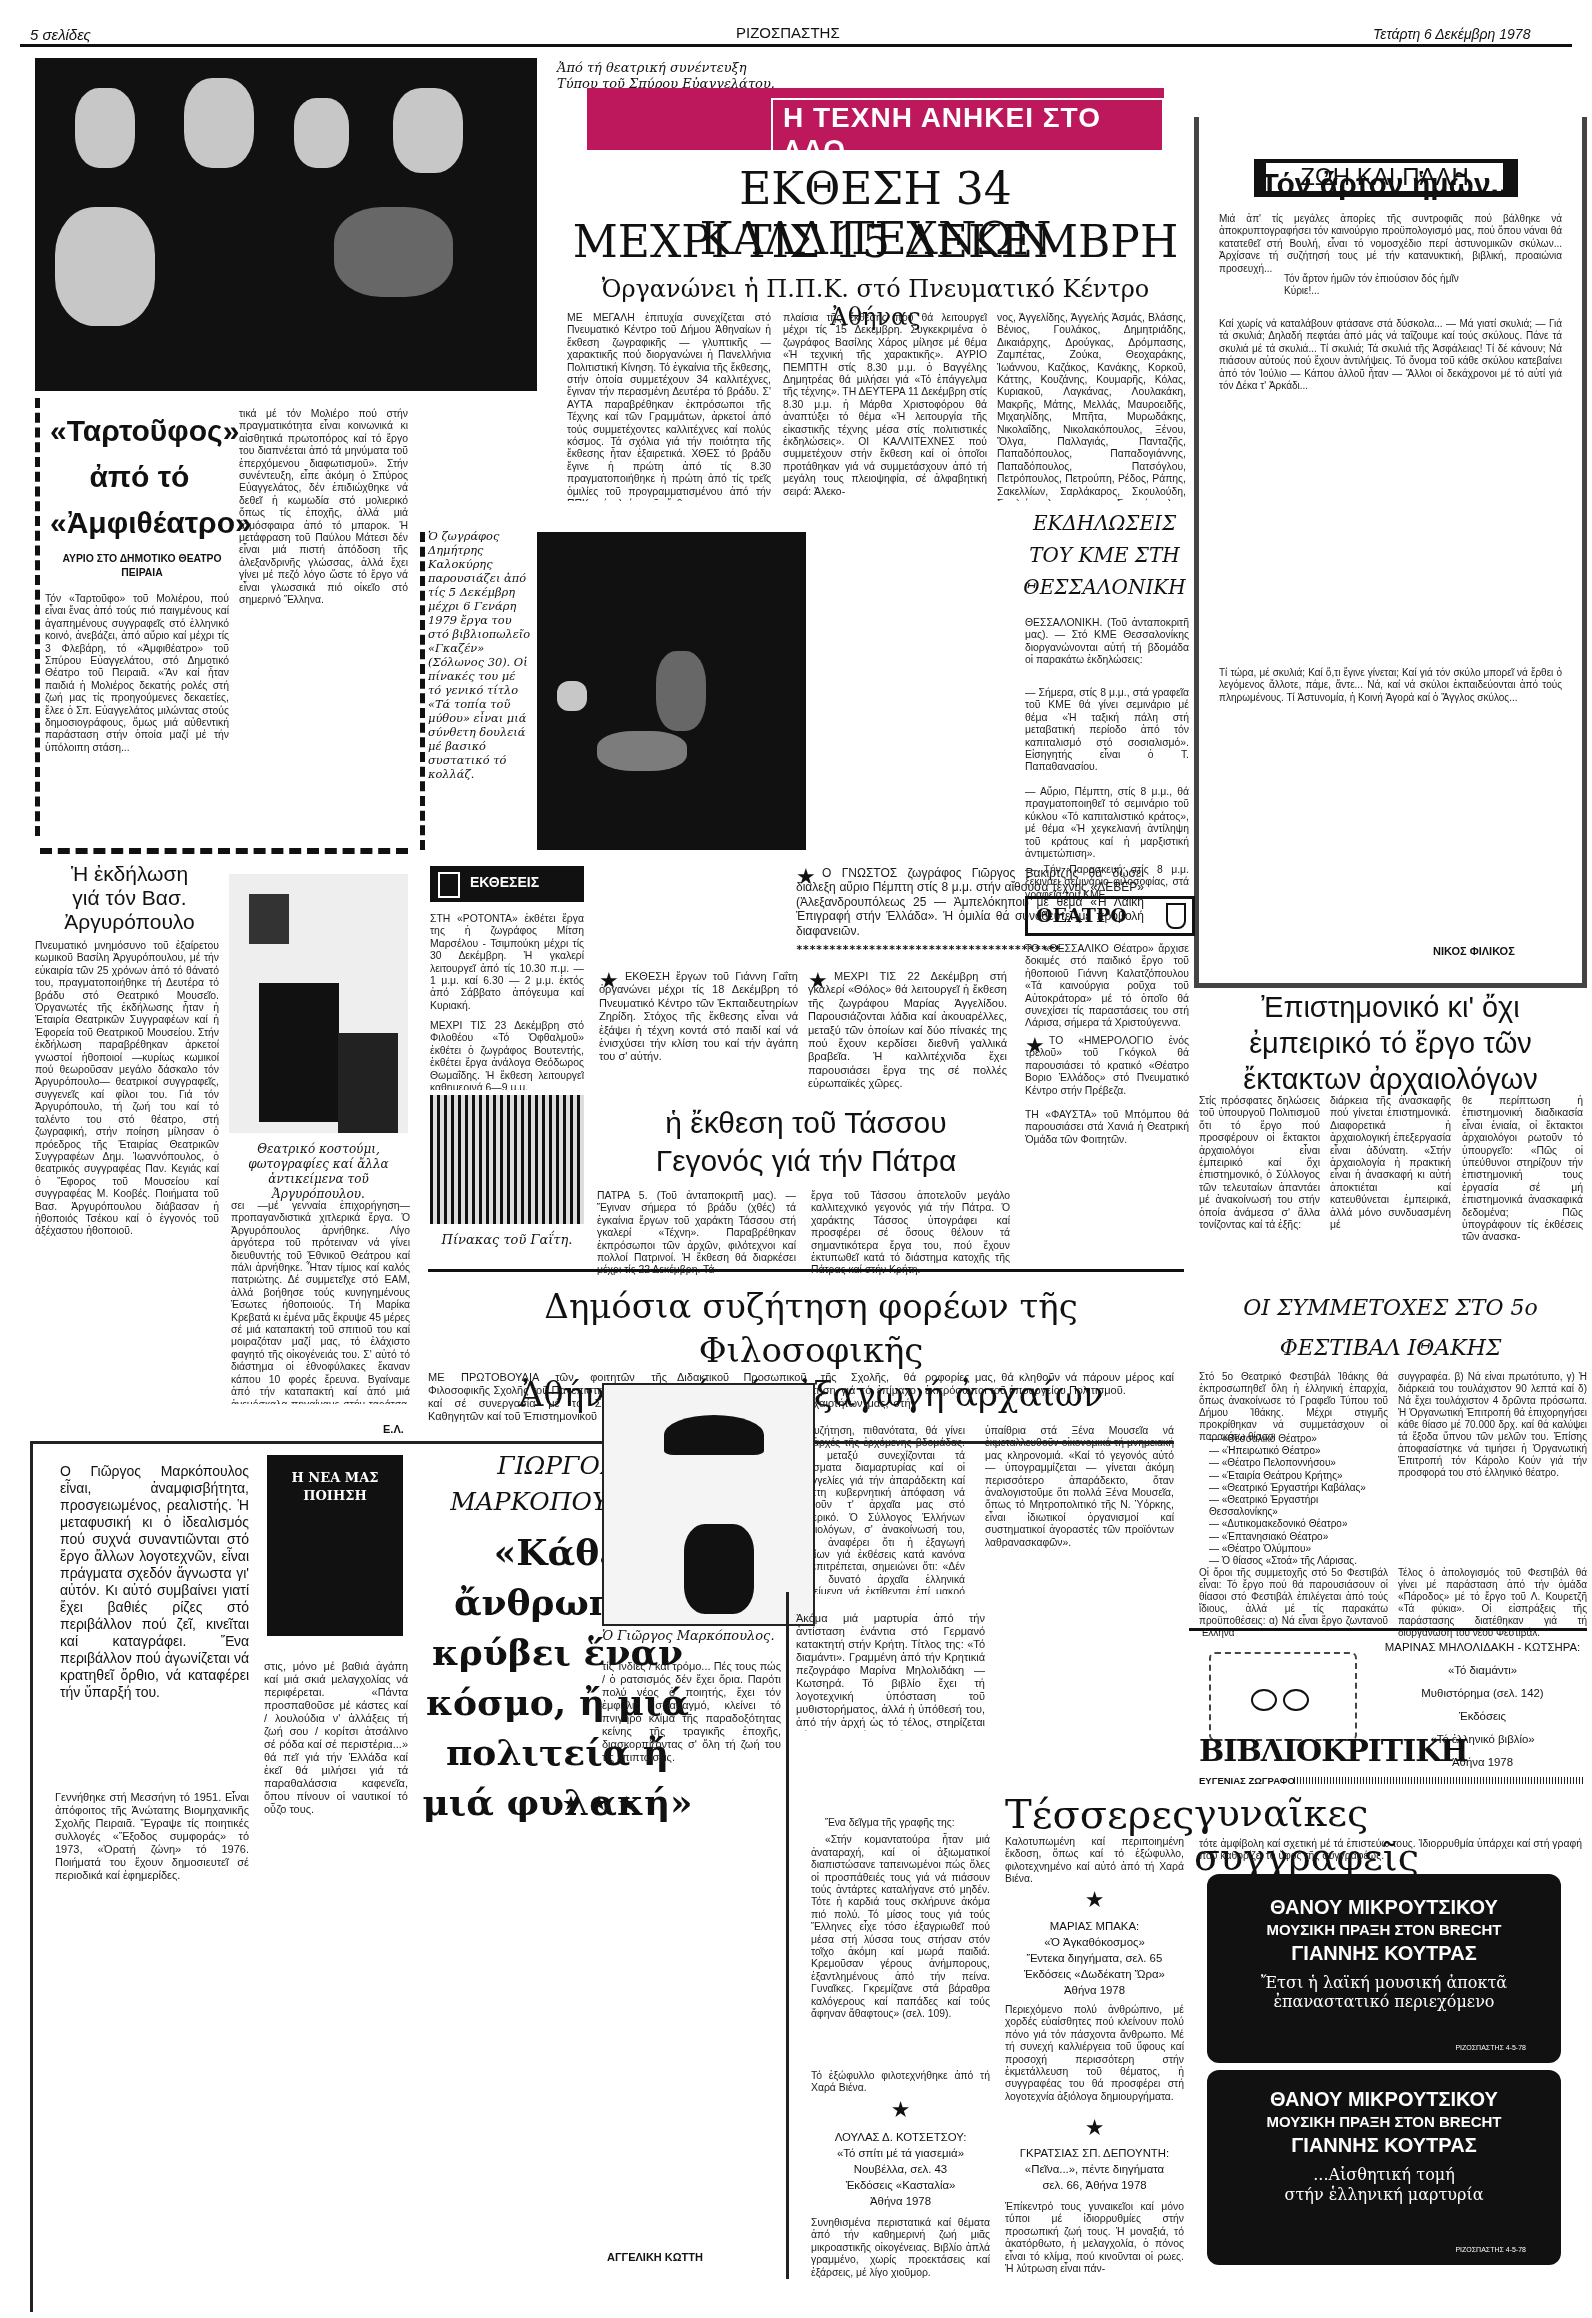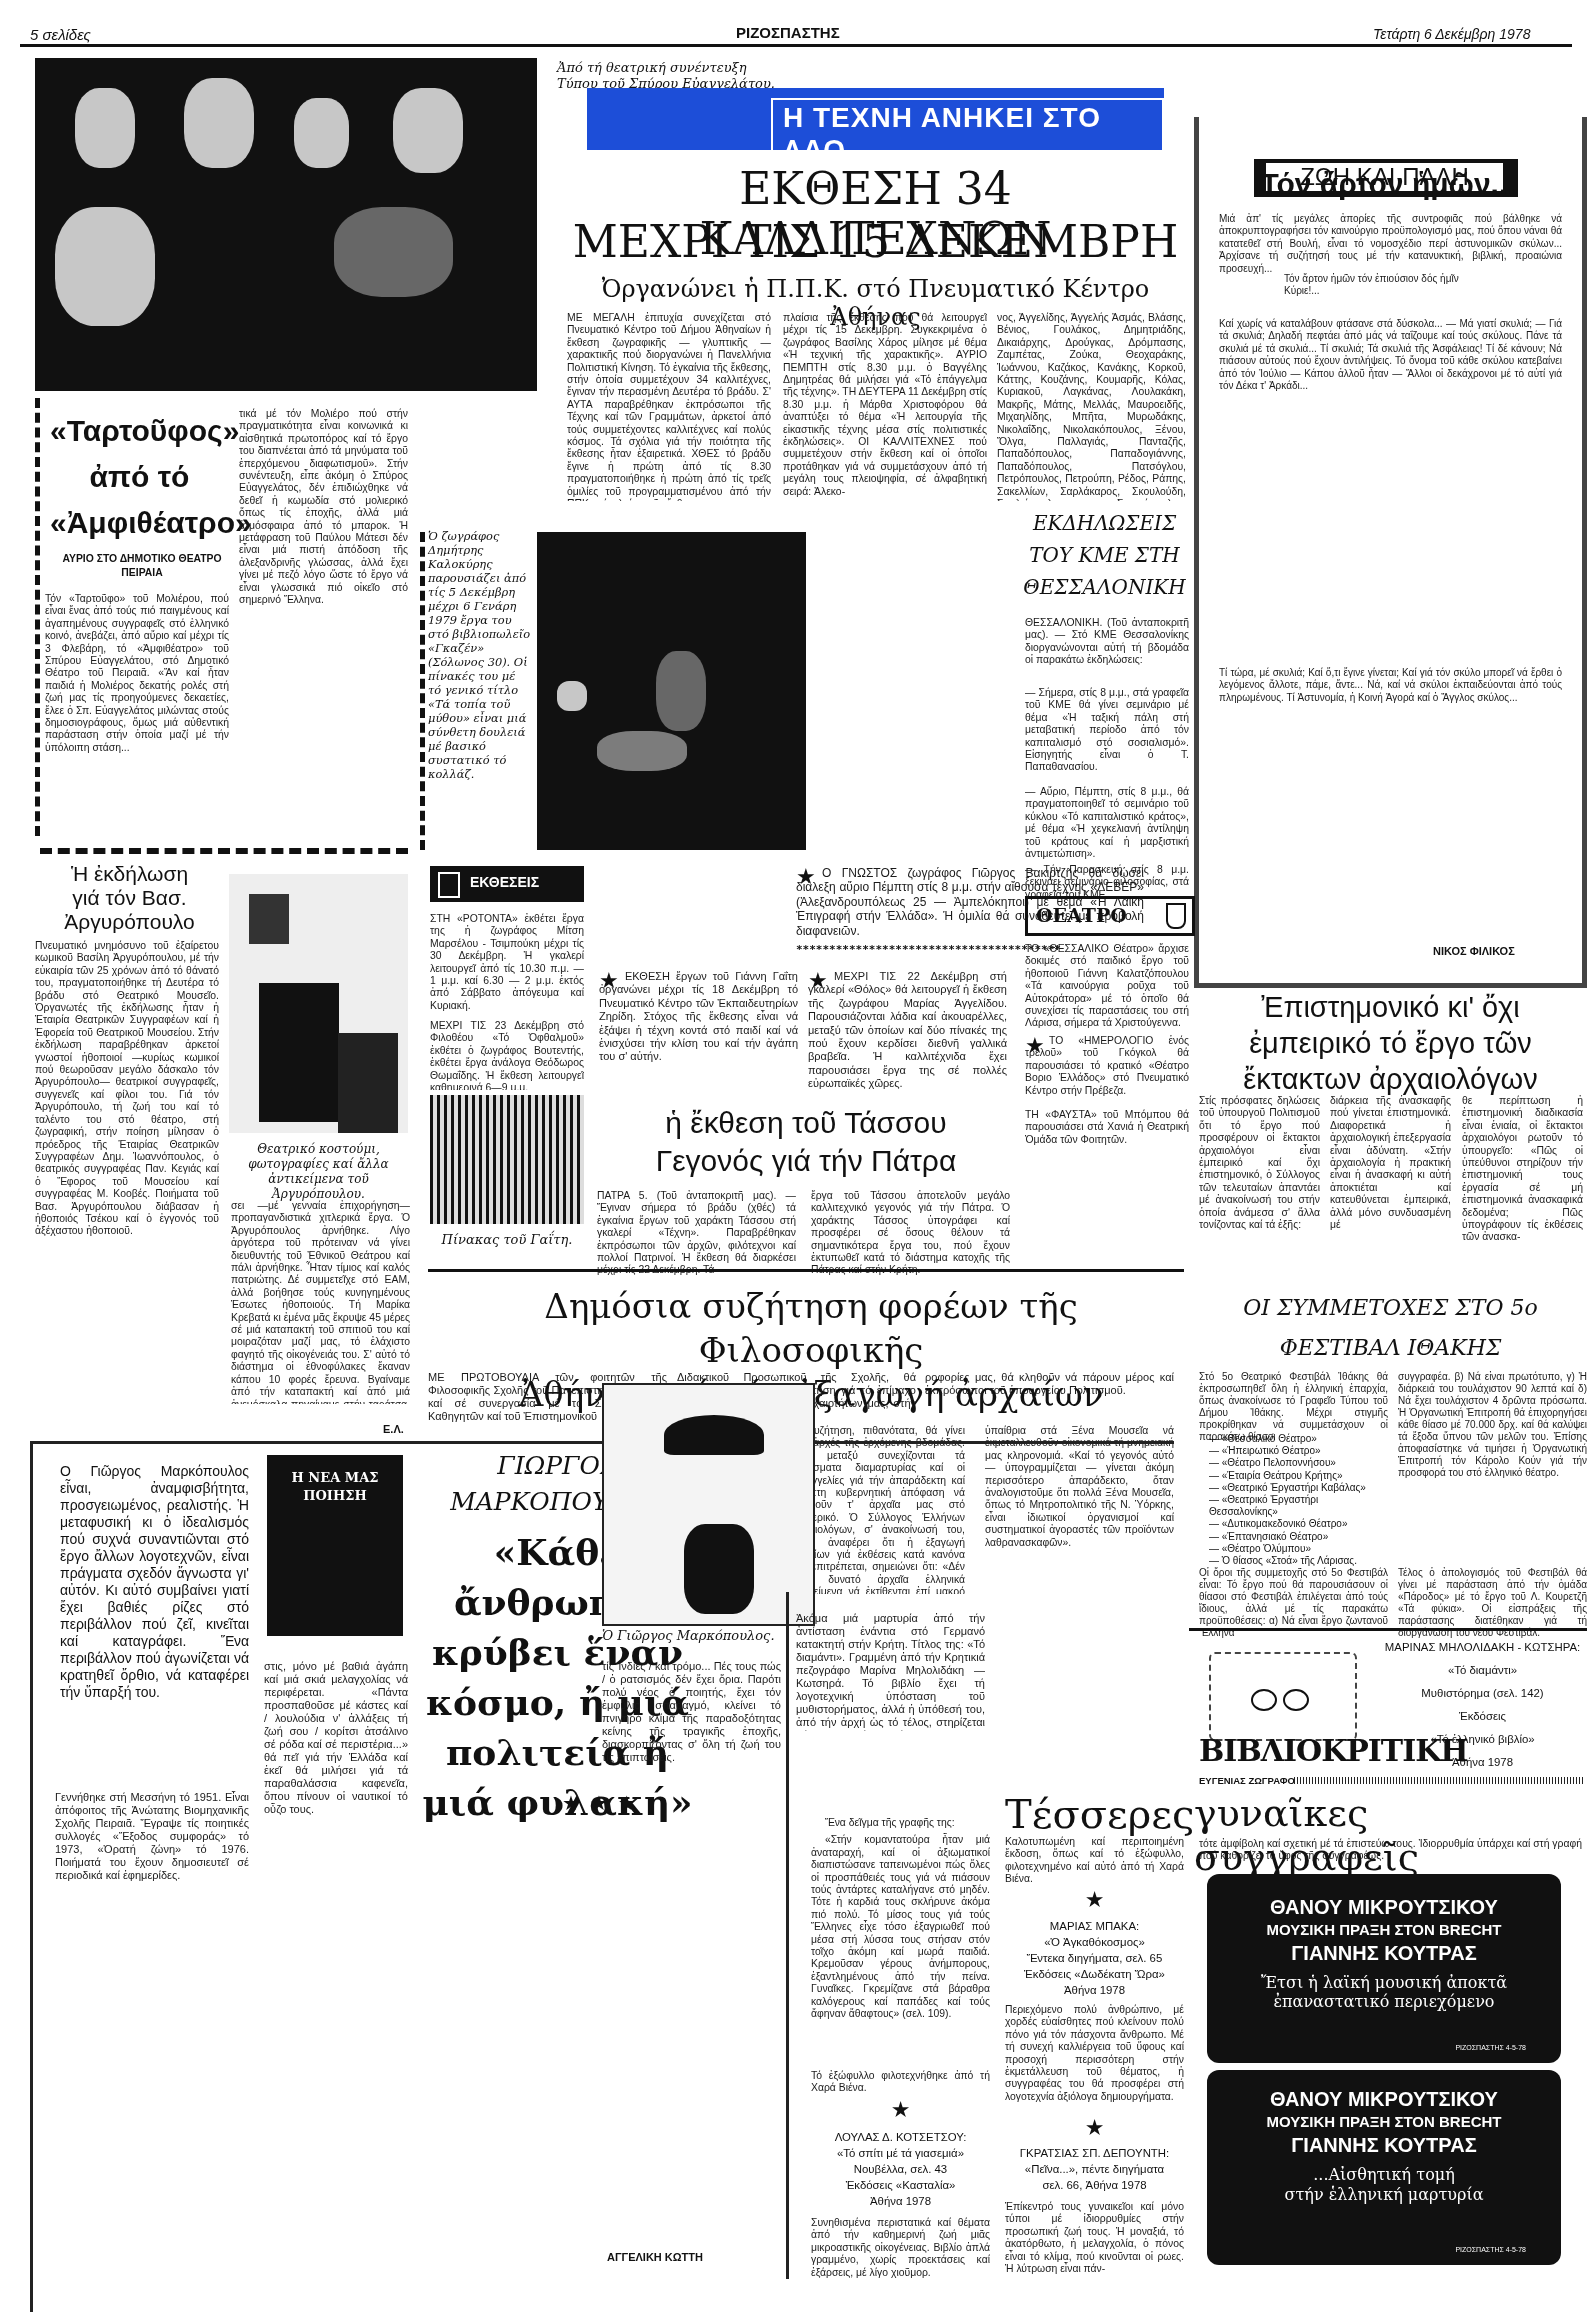--- a/index.html
+++ b/index.html
@@ -14,35 +14,35 @@
   .photo{background:#111;overflow:hidden;}
   .photo .g1{position:absolute;background:#e8e8e8;opacity:.85;border-radius:40%;}
   .rule{position:absolute;background:#111;}
   .center{text-align:center;}
   .star{font-size:22px;line-height:22px;}
 </style>
 </head>
 <body>
 
 <div class="abs sans" style="left:30px;top:26px;font-size:15px;font-style:italic;">5 σελίδες</div>
-<div class="abs sans" style="left:736px;top:24px;font-size:15px;font-weight:700;letter-spacing:0px;">ΡΙΖΟΣΠΑΣΤΗΣ</div>
+<div class="abs sans" style="left:736px;top:24px;font-size:15px;font-weight:400;letter-spacing:0px;">ΡΙΖΟΣΠΑΣΤΗΣ</div>
 <div class="abs sans" style="left:1373px;top:26px;font-size:14px;font-style:italic;">Τετάρτη 6 Δεκέμβρη 1978</div>
 <div class="rule" style="left:20px;top:44px;width:1552px;height:3px;"></div>
 
 <div class="abs photo" style="left:35px;top:58px;width:502px;height:333px;">
   <div class="g1" style="left:40px;top:30px;width:60px;height:80px;"></div>
   <div class="g1" style="left:149px;top:20px;width:70px;height:90px;"></div>
   <div class="g1" style="left:259px;top:40px;width:55px;height:70px;"></div>
   <div class="g1" style="left:358px;top:30px;width:70px;height:85px;"></div>
   <div class="g1" style="left:20px;top:149px;width:100px;height:119px;"></div>
   <div class="g1" style="left:299px;top:149px;width:119px;height:90px;opacity:.4;"></div>
 </div>
 <div class="abs serif italic" style="left:557px;top:60px;width:229px;font-size:13px;line-height:16px;">Ἀπό τή θεατρική συνέντευξη Τύπου τοῦ Σπύρου Εὐαγγελάτου.</div>
 
-<div class="abs" style="left:587px;top:88px;width:577px;height:62px;background:#1d4ed8;">
+<div class="abs" style="left:587px;top:88px;width:577px;height:62px;background:#be185d;">
   <div class="abs sans" style="left:184px;top:10px;padding:2px 10px;border:2px solid #fff;color:#fff;font-size:28px;font-weight:900;letter-spacing:1px;">Η ΤΕΧΝΗ ΑΝΗΚΕΙ ΣΤΟ ΛΑΟ</div>
 </div>
 <div class="abs serif" style="left:562px;top:164px;width:627px;text-align:center;font-size:44px;line-height:50px;">ΕΚΘΕΣΗ 34 ΚΑΛΛΙΤΕΧΝΩΝ</div>
 <div class="abs serif" style="left:562px;top:217px;width:627px;text-align:center;font-size:44px;line-height:50px;">ΜΕΧΡΙ ΤΙΣ 15 ΔΕΚΕΜΒΡΗ</div>
 <div class="abs serif" style="left:567px;top:275px;width:617px;text-align:center;font-size:24px;">Ὀργανώνει ἡ Π.Π.Κ. στό Πνευματικό Κέντρο Ἀθήνας</div>
 <div class="abs txt" style="left:567px;top:312px;width:204px;height:189px;overflow:hidden;">ΜΕ ΜΕΓΑΛΗ ἐπιτυχία συνεχίζεται στό Πνευματικό Κέντρο τοῦ Δήμου Ἀθηναίων ἡ ἔκθεση ζωγραφικῆς — γλυπτικῆς — χαρακτικῆς πού διοργανώνει ἡ Πανελλήνια Πολιτιστική Κίνηση. Τό ἐγκαίνια τῆς ἔκθεσης, στήν ὁποία συμμετέχουν 34 καλλιτέχνες, ἔγιναν τήν περασμένη Δευτέρα τό βράδυ. Σ' ΑΥΤΑ παραβρέθηκαν ἐκπρόσωποι τῆς Τέχνης καί τῶν Γραμμάτων, ἀρκετοί ἀπό τούς συμμετέχοντες καλλιτέχνες καί πολύς κόσμος. Τά σχόλια γιά τήν ποιότητα τῆς ἔκθεσης ἦταν ἐξαιρετικά. ΧΘΕΣ τό βράδυ ἔγινε ἡ πρώτη ἀπό τίς 8.30 πραγματοποιήθηκε ἡ πρώτη ἀπό τίς τρεῖς ὁμιλίες τοῦ προγραμματισμένου ἀπό τήν ΠΠΚ στά πλαίσια τῆς ἔκθεσης.</div>
 <div class="abs txt" style="left:783px;top:312px;width:204px;height:189px;overflow:hidden;">πλαίσια τῆς ἔκθεσης πού θά λειτουργεῖ μέχρι τίς 15 Δεκέμβρη. Συγκεκριμένα ὁ ζωγράφος Βασίλης Χάρος μίλησε μέ θέμα «Ἡ τεχνική τῆς χαρακτικῆς». ΑΥΡΙΟ ΠΕΜΠΤΗ στίς 8.30 μ.μ. ὁ Βαγγέλης Δημητρέας θά μιλήσει γιά «Τό ἐπάγγελμα τῆς τέχνης». ΤΗ ΔΕΥΤΕΡΑ 11 Δεκέμβρη στίς 8.30 μ.μ. ἡ Μάρθα Χριστοφόρου θά ἀναπτύξει τό θέμα «Ἡ λειτουργία τῆς εἰκαστικῆς τέχνης μέσα στίς πολιτιστικές ἐκδηλώσεις». ΟΙ ΚΑΛΛΙΤΕΧΝΕΣ πού συμμετέχουν στήν ἔκθεση καί οἱ ὁποῖοι προτάθηκαν γιά νά συμμετάσχουν ἀπό τή μεγάλη τους πλειοψηφία, σέ ἀλφαβητική σειρά: Ἀλεκο-</div>
 <div class="abs txt" style="left:997px;top:312px;width:189px;height:189px;overflow:hidden;">νος, Ἀγγελίδης, Ἀγγελής Ἀσμάς, Βλάσης, Βένιος, Γουλάκος, Δημητριάδης, Δικαιάρχης, Δρούγκας, Δρόμπασης, Ζαμπέτας, Ζούκα, Θεοχαράκης, Ἰωάννου, Καζάκος, Κανάκης, Κορκοῦ, Κάττης, Κουζάνης, Κουμαρῆς, Κόλας, Κυριακοῦ, Λαγκάνας, Λουλακάκη, Μακρῆς, Μάτης, Μελλάς, Μαυροειδῆς, Μιχαηλίδης, Μπῆτα, Μυρωδάκης, Νικολαΐδης, Νικολακόπουλος, Ξένου, Ὄλγα, Παλλαγιάς, Πανταζῆς, Παπαδόπουλος, Παπαδογιάννης, Παπαδόπουλος, Πατσόγλου, Πετρόπουλος, Πετρούπη, Ρέδος, Ράπης, Σακελλίων, Σαρλάκαρος, Σκουλούδη, Σπηλιόπουλος, Στρατόπουλος, Τσαρούχης, Χάρος, Χουλιάρας.</div>
 
 <div class="abs" style="left:1194px;top:117px;width:383px;height:866px;border-left:5px solid #444;border-right:5px solid #444;border-bottom:5px solid #444;"></div>

